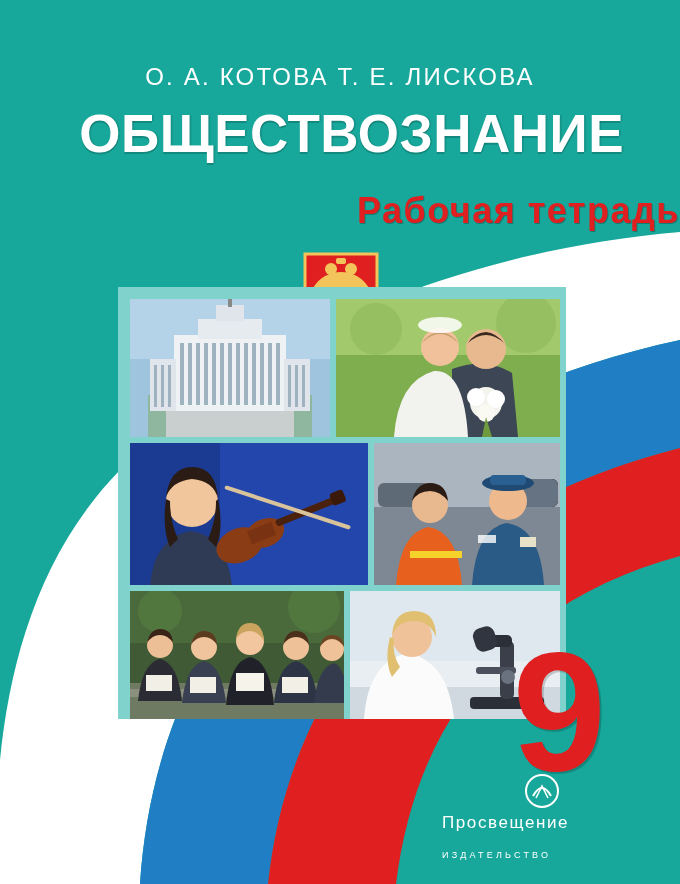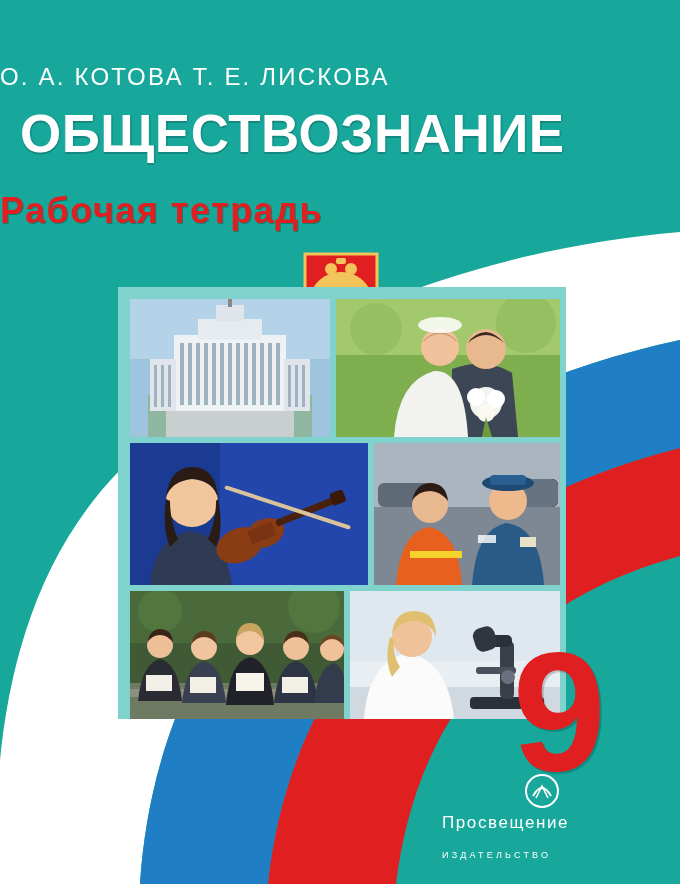--- a/index.html
+++ b/index.html
@@ -32,48 +32,48 @@
     height: 884px;
     pointer-events: none;
   }
 
   
   .authors {
     position: absolute;
     top: 63px;
     left: 0;
     width: 680px;
+    text-align: center;
     color: #ffffff;
     font-size: 24px;
     letter-spacing: 2.2px;
     font-weight: 400;
   }
 
   
   .title {
     position: absolute;
     top: 103px;
     left: 0;
     width: 624px;
-    text-align: left;
+    text-align: right;
     color: #ffffff;
     font-size: 53px;
     font-weight: bold;
     letter-spacing: 0.5px;
     text-shadow: 0 2px 0 rgba(0,0,0,0.18), 2px 0 0 rgba(0,0,0,0.10);
-    padding-left: 20px;
   }
 
   
   .subtitle {
     position: absolute;
     top: 190px;
     left: 0;
     width: 680px;
-    text-align: left;
+    text-align: right;
     color: #e02020;
     font-size: 36px;
     font-weight: bold;
     letter-spacing: 1.5px;
   }
   .subtitle-shadow {
     text-shadow: 1px 1px 0 rgba(0,0,0,0.25);
   }
 
   

